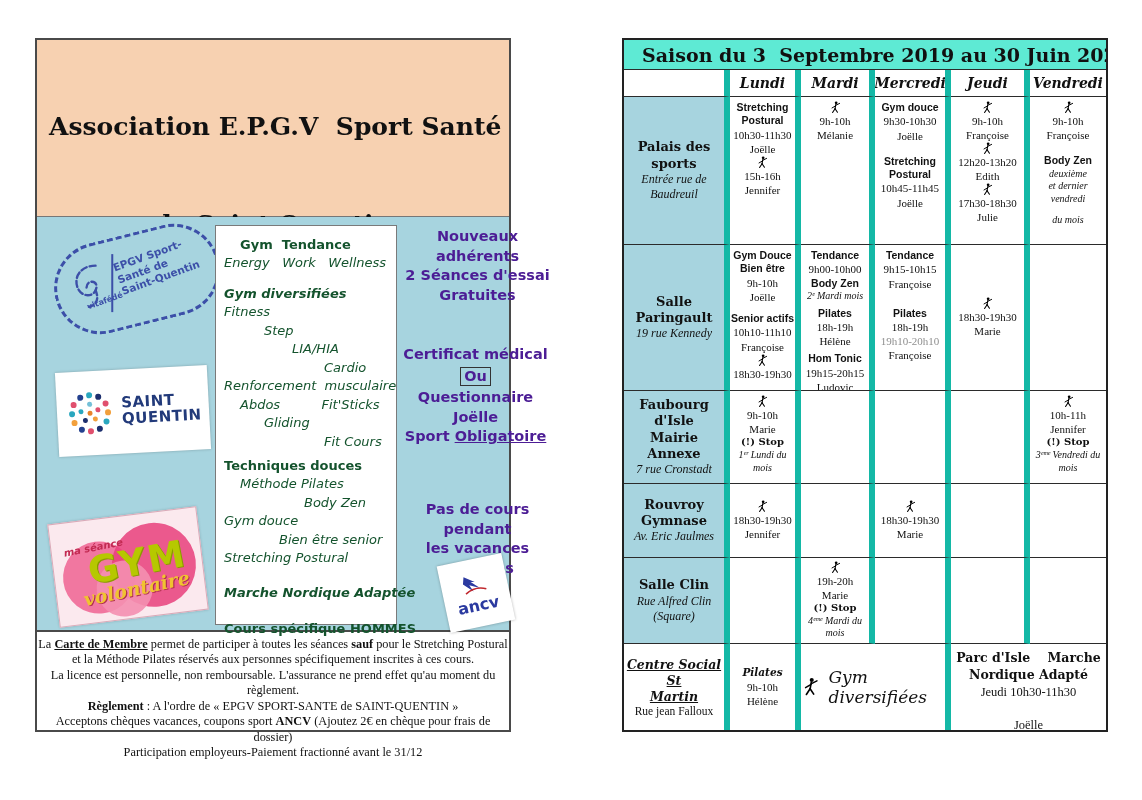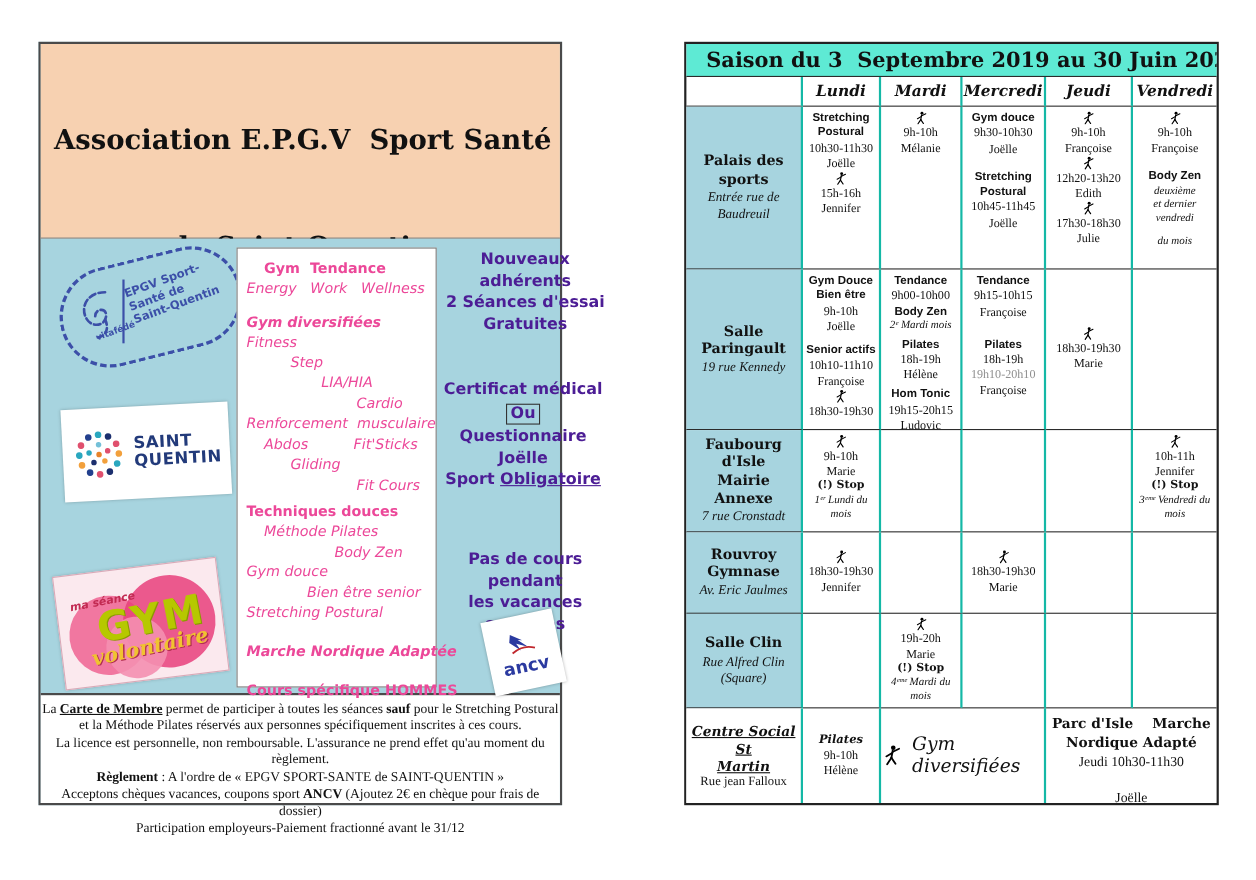--- a/index.html
+++ b/index.html
@@ -13,21 +13,21 @@
   .lp-title{font-family:"DejaVu Serif",serif;font-weight:bold;font-size:25px;line-height:1.3;text-align:center;white-space:pre;}
   .lp-affil{font-style:italic;font-size:13.5px;text-align:center;margin-top:9px;}
   .lp-siege{font-style:italic;font-size:14.5px;margin-top:13px;padding-left:12px;line-height:1.55;}
   .u{text-decoration:underline;}
   .email{color:#3a3acc;text-decoration:underline;cursor:pointer;}
   .lp-main{position:relative;flex:1;background:#a7d4df;}
 
   
   .act-box{position:absolute;left:178px;top:8px;width:182px;height:400px;background:#fff;
            border:1px solid #7a7a7a;box-sizing:border-box;padding:10px 0 0 8px;
-           font-family:"DejaVu Sans",sans-serif;font-size:13px;line-height:1.42;color:#ec4899;}
+           font-family:"DejaVu Sans",sans-serif;font-size:13px;line-height:1.42;color:#14532d;}
   .al{white-space:pre;}
   .al.b{font-weight:bold;}
   .al.i{font-style:italic;}
   .pl1{padding-left:16px;}.pl2{padding-left:40px;}.pl3{padding-left:55px;}
   .pl4{padding-left:68px;}.pl5{padding-left:80px;}.pl6{padding-left:100px;}
   .mt6{margin-top:6px;}.mt12{margin-top:12px;}.mt16{margin-top:16px;}.mt18{margin-top:18px;}
 
   
   .notices{position:absolute;left:362px;top:0;width:157px;height:100%;text-align:center;
            font-family:"DejaVu Sans",sans-serif;font-weight:bold;color:#4c1d95;font-size:14.5px;line-height:1.35;}
@@ -69,21 +69,21 @@
   .ancv-text{font-family:"DejaVu Sans",sans-serif;font-weight:bold;font-size:16px;color:#2b3aa0;line-height:1;}
 
   .lp-footer{background:#fff;border-top:2px solid #4a4a4a;height:100px;box-sizing:border-box;
              text-align:center;font-size:12.3px;line-height:1.26;padding-top:5px;}
 
   
   .sched{position:absolute;left:622px;top:38px;width:486px;height:694px;box-sizing:border-box;
          border:2px solid #222;background:#fff;display:grid;
          grid-template-columns:106px 71px 74px 76px 79px 1fr;
          grid-template-rows:30px 27px 148px 146px 93px 74px 86px 1fr;}
-  .c{border-right:2px solid #14b8a6;border-bottom:1px solid #2b2b2b;box-sizing:border-box;overflow:hidden;}
+  .c{border-right:6px solid #14b8a6;border-bottom:1px solid #2b2b2b;box-sizing:border-box;overflow:hidden;}
   .lc{border-right:none;}
   .lr{border-bottom:none;}
   .title-cell{grid-column:1/-1;background:#5eead4;display:flex;align-items:center;justify-content:center;
               font-family:"DejaVu Serif",serif;font-weight:bold;font-size:19px;white-space:pre;padding-left:42px;}
   .day-h{display:flex;align-items:center;justify-content:center;font-family:"DejaVu Serif",serif;
          font-weight:bold;font-style:italic;font-size:14px;}
   .loc{background:#a7d4df;display:flex;flex-direction:column;justify-content:center;align-items:center;
        text-align:center;padding:2px;}
   .loc-name{font-family:"DejaVu Serif",serif;font-weight:bold;font-size:13px;line-height:1.25;}
   .loc-addr{font-style:italic;font-size:12px;line-height:1.25;}

